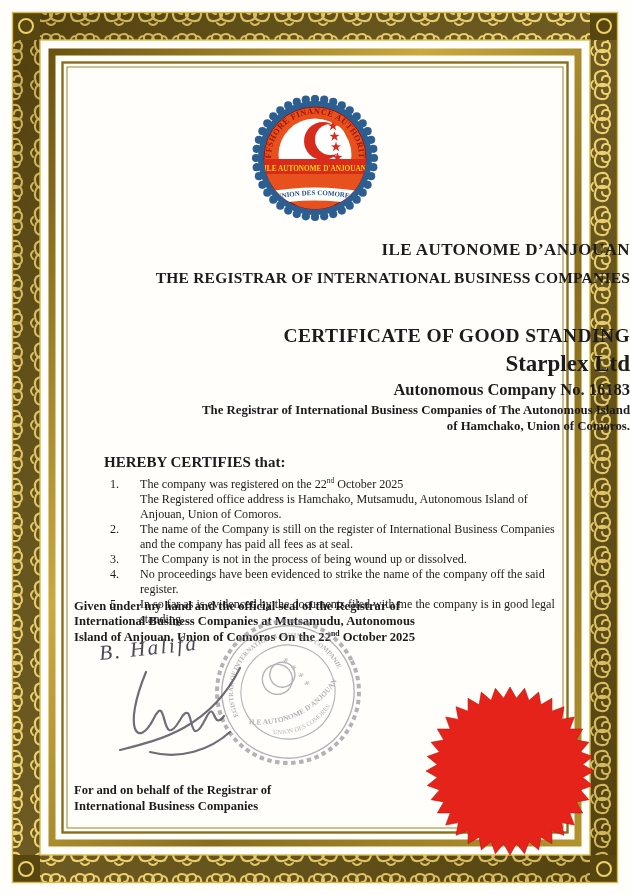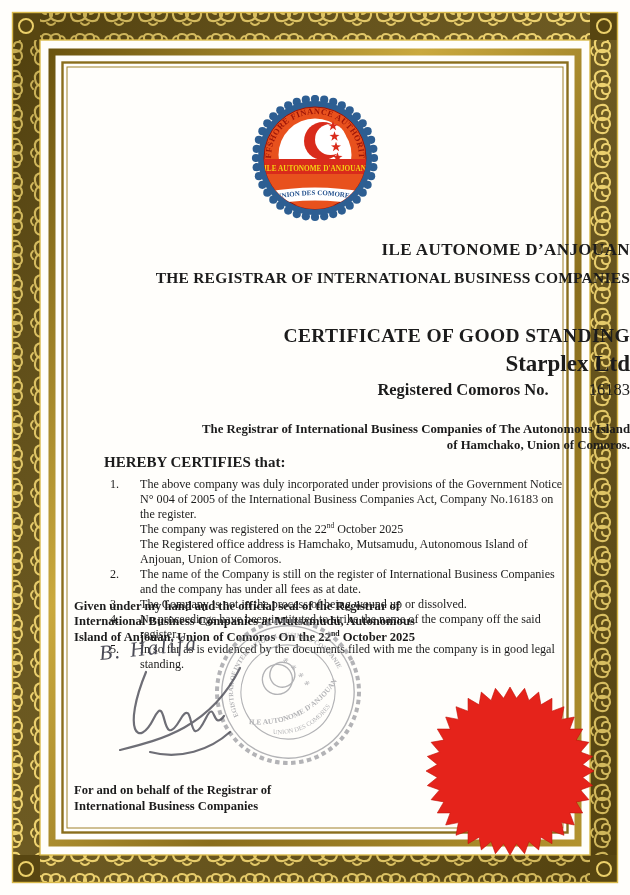--- a/index.html
+++ b/index.html
@@ -7,22 +7,22 @@
         font-family:"Liberation Serif",serif;color:#1c1c1c;margin:0 auto;}
   .abs{position:absolute;}
   .ctr{left:0;right:0;text-align:right;}
   .border-svg{left:0;top:0;z-index:1;}
   .content{z-index:2;}
   .t-authority{top:240px;font-size:17px;font-weight:bold;letter-spacing:.4px;}
   .t-registrar{top:269px;font-size:15.5px;font-weight:bold;letter-spacing:.2px;margin-left:9px;}
   .t-certtitle{top:311px;font-size:19.5px;font-weight:bold;letter-spacing:.4px;margin-top:14px;}
   .t-company{top:351px;font-size:23px;font-weight:bold;padding-left:32px;}
   .t-regno{top:380px;font-size:16.5px;font-weight:bold;}
-  .t-regno .num{font-weight:normal;margin-left:36px;}
-  .t-statement{top:422px;font-size:12.8px;font-weight:bold;line-height:1.25;}
+  .t-regno .num{font-weight:bold;}
+  .t-statement{top:403px;font-size:12.8px;font-weight:bold;line-height:1.25;}
   .t-hereby{top:454px;left:104px;font-size:15px;font-weight:bold;}
   .clauses{top:477px;left:110px;width:453px;font-size:12.1px;line-height:1.24;}
   .clause{display:flex;}
   .clause .cnum{flex:none;width:30px;}
   .clause .ctext{flex:1;}
   .given{top:599px;left:74px;width:440px;font-size:12.6px;font-weight:bold;line-height:1.22;}
   .behalf{top:767px;left:74px;font-size:12.6px;font-weight:bold;line-height:1.3;margin-top:15px;}
   .sig-svg{left:88px;top:630px;z-index:4;}
   .stamp-svg{left:212px;top:616px;z-index:3;transform:rotate(-26deg);opacity:.62;}
   .emblem-svg{left:250px;top:95px;z-index:2;}
@@ -162,54 +162,53 @@
       </text>
       <rect x="8" y="110" width="114" height="8" fill="#e8511d"></rect>
     </g>
   </svg>
 
   <div class="abs content ctr t-authority">ILE AUTONOME D’ANJOUAN</div>
   <div class="abs content ctr t-registrar">THE REGISTRAR OF INTERNATIONAL BUSINESS COMPANIES</div>
   <div class="abs content ctr t-certtitle">CERTIFICATE OF GOOD STANDING</div>
   <div class="abs content ctr t-company">Starplex Ltd</div>
   <div class="abs content ctr t-regno">
-    <span>Registered Comoros No.</span>
+    <span>Autonomous Company No.</span>
     <span class="num">16183</span>
   </div>
   <div class="abs content ctr t-statement" id="statement">
       <div>The Registrar of International Business Companies of The Autonomous Island</div>
       <div>of Hamchako, Union of Comoros.</div>
     </div>
   <div class="abs content t-hereby">HEREBY CERTIFIES that:</div>
 
   <div class="abs content clauses" id="clauses">
       <div class="clause">
         <div class="cnum">1.</div>
         <div class="ctext">
-          <div>The above company was duly incorporated under provisions of the Government Notice N° 004 of  2005 of the International Business Companies Act, Company No.16183 on the register.</div>
           <div>The company was registered on the 22<sup>nd</sup> October 2025</div>
           <div>The Registered office address is Hamchako, Mutsamudu, Autonomous Island of Anjouan, Union of Comoros.</div>
         </div>
       </div>
       <div class="clause">
         <div class="cnum">2.</div>
         <div class="ctext">
-          <div>The name of the Company is still on the register of International Business Companies and the company has under all fees as at date.</div>
+          <div>The name of the Company is still on the register of International Business Companies and the company has paid all fees as at seal.</div>
         </div>
       </div>
       <div class="clause">
         <div class="cnum">3.</div>
         <div class="ctext">
           <div>The Company is not in the process of being wound up or dissolved.</div>
         </div>
       </div>
       <div class="clause">
         <div class="cnum">4.</div>
         <div class="ctext">
-          <div>No proceedings have been instituted to strike the name of the company off the said register.</div>
+          <div>No proceedings have been evidenced to strike the name of the company off the said register.</div>
         </div>
       </div>
       <div class="clause">
         <div class="cnum">5.</div>
         <div class="ctext">
           <div>In so far as is evidenced by the documents filed with me the company is in good legal standing.</div>
         </div>
       </div>
     </div>
 

